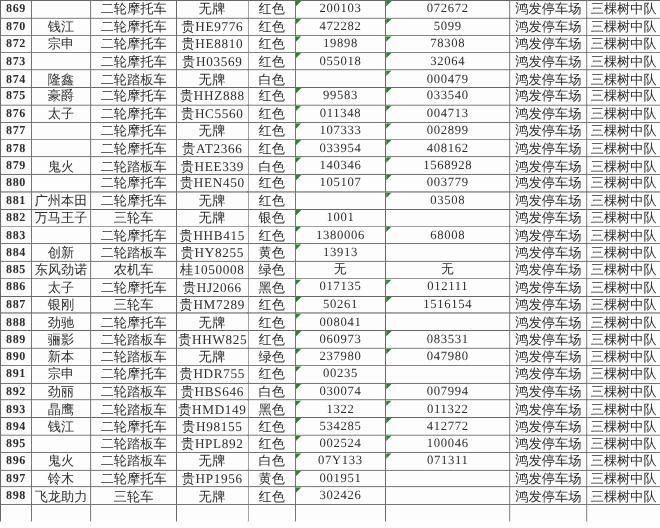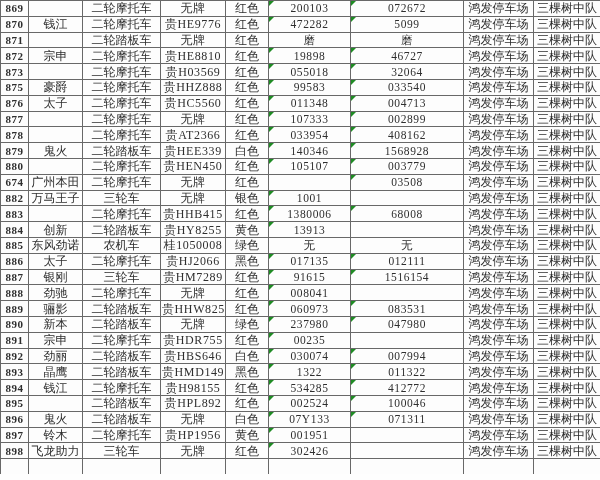--- a/index.html
+++ b/index.html
@@ -68,49 +68,49 @@
           <td class="c1"><span>钱江</span></td>
           <td class="c2"><span>二轮摩托车</span></td>
           <td class="c3"><span>贵HE9776</span></td>
           <td class="c4"><span>红色</span></td>
           <td class="c5"><span class="tri"></span><span>472282</span></td>
           <td class="c6"><span class="tri"></span><span>5099</span></td>
           <td class="c7"><span>鸿发停车场</span></td>
           <td class="c8"><span>三棵树中队</span></td>
         </tr>
         <tr>
-          <td class="c0"><span>871</span></td>
-          <td class="c1"><span></span></td>
-          <td class="c2"><span>二轮踏板车</span></td>
-          <td class="c3"><span>无牌</span></td>
-          <td class="c4"><span>红色</span></td>
-          <td class="c5"><span>磨</span></td>
-          <td class="c6"><span>磨</span></td>
-          <td class="c7"><span>鸿发停车场</span></td>
-          <td class="c8"><span>三棵树中队</span></td>
-        </tr>
-        <tr>
           <td class="c0"><span>872</span></td>
           <td class="c1"><span>宗申</span></td>
           <td class="c2"><span>二轮摩托车</span></td>
           <td class="c3"><span>贵HE8810</span></td>
           <td class="c4"><span>红色</span></td>
           <td class="c5"><span class="tri"></span><span>19898</span></td>
-          <td class="c6"><span class="tri"></span><span>46727</span></td>
+          <td class="c6"><span class="tri"></span><span>78308</span></td>
           <td class="c7"><span>鸿发停车场</span></td>
           <td class="c8"><span>三棵树中队</span></td>
         </tr>
         <tr>
           <td class="c0"><span>873</span></td>
           <td class="c1"><span></span></td>
           <td class="c2"><span>二轮摩托车</span></td>
           <td class="c3"><span>贵H03569</span></td>
           <td class="c4"><span>红色</span></td>
           <td class="c5"><span class="tri"></span><span>055018</span></td>
           <td class="c6"><span class="tri"></span><span>32064</span></td>
+          <td class="c7"><span>鸿发停车场</span></td>
+          <td class="c8"><span>三棵树中队</span></td>
+        </tr>
+        <tr>
+          <td class="c0"><span>874</span></td>
+          <td class="c1"><span>隆鑫</span></td>
+          <td class="c2"><span>二轮踏板车</span></td>
+          <td class="c3"><span>无牌</span></td>
+          <td class="c4"><span>白色</span></td>
+          <td class="c5"><span></span></td>
+          <td class="c6"><span class="tri"></span><span>000479</span></td>
           <td class="c7"><span>鸿发停车场</span></td>
           <td class="c8"><span>三棵树中队</span></td>
         </tr>
         <tr>
           <td class="c0"><span>875</span></td>
           <td class="c1"><span>豪爵</span></td>
           <td class="c2"><span>二轮摩托车</span></td>
           <td class="c3"><span>贵HHZ888</span></td>
           <td class="c4"><span>红色</span></td>
           <td class="c5"><span class="tri"></span><span>99583</span></td>
@@ -167,21 +167,21 @@
           <td class="c1"><span></span></td>
           <td class="c2"><span>二轮摩托车</span></td>
           <td class="c3"><span>贵HEN450</span></td>
           <td class="c4"><span>红色</span></td>
           <td class="c5"><span class="tri"></span><span>105107</span></td>
           <td class="c6"><span class="tri"></span><span>003779</span></td>
           <td class="c7"><span>鸿发停车场</span></td>
           <td class="c8"><span>三棵树中队</span></td>
         </tr>
         <tr>
-          <td class="c0"><span>674</span></td>
+          <td class="c0"><span>881</span></td>
           <td class="c1"><span>广州本田</span></td>
           <td class="c2"><span>二轮摩托车</span></td>
           <td class="c3"><span>无牌</span></td>
           <td class="c4"><span>红色</span></td>
           <td class="c5"><span></span></td>
           <td class="c6"><span class="tri"></span><span>03508</span></td>
           <td class="c7"><span>鸿发停车场</span></td>
           <td class="c8"><span>三棵树中队</span></td>
         </tr>
         <tr>
@@ -238,21 +238,21 @@
           <td class="c6"><span class="tri"></span><span>012111</span></td>
           <td class="c7"><span>鸿发停车场</span></td>
           <td class="c8"><span>三棵树中队</span></td>
         </tr>
         <tr>
           <td class="c0"><span>887</span></td>
           <td class="c1"><span>银刚</span></td>
           <td class="c2"><span>三轮车</span></td>
           <td class="c3"><span>贵HM7289</span></td>
           <td class="c4"><span>红色</span></td>
-          <td class="c5"><span class="tri"></span><span>91615</span></td>
+          <td class="c5"><span class="tri"></span><span>50261</span></td>
           <td class="c6"><span class="tri"></span><span>1516154</span></td>
           <td class="c7"><span>鸿发停车场</span></td>
           <td class="c8"><span>三棵树中队</span></td>
         </tr>
         <tr>
           <td class="c0"><span>888</span></td>
           <td class="c1"><span>劲驰</span></td>
           <td class="c2"><span>二轮摩托车</span></td>
           <td class="c3"><span>无牌</span></td>
           <td class="c4"><span>红色</span></td>

